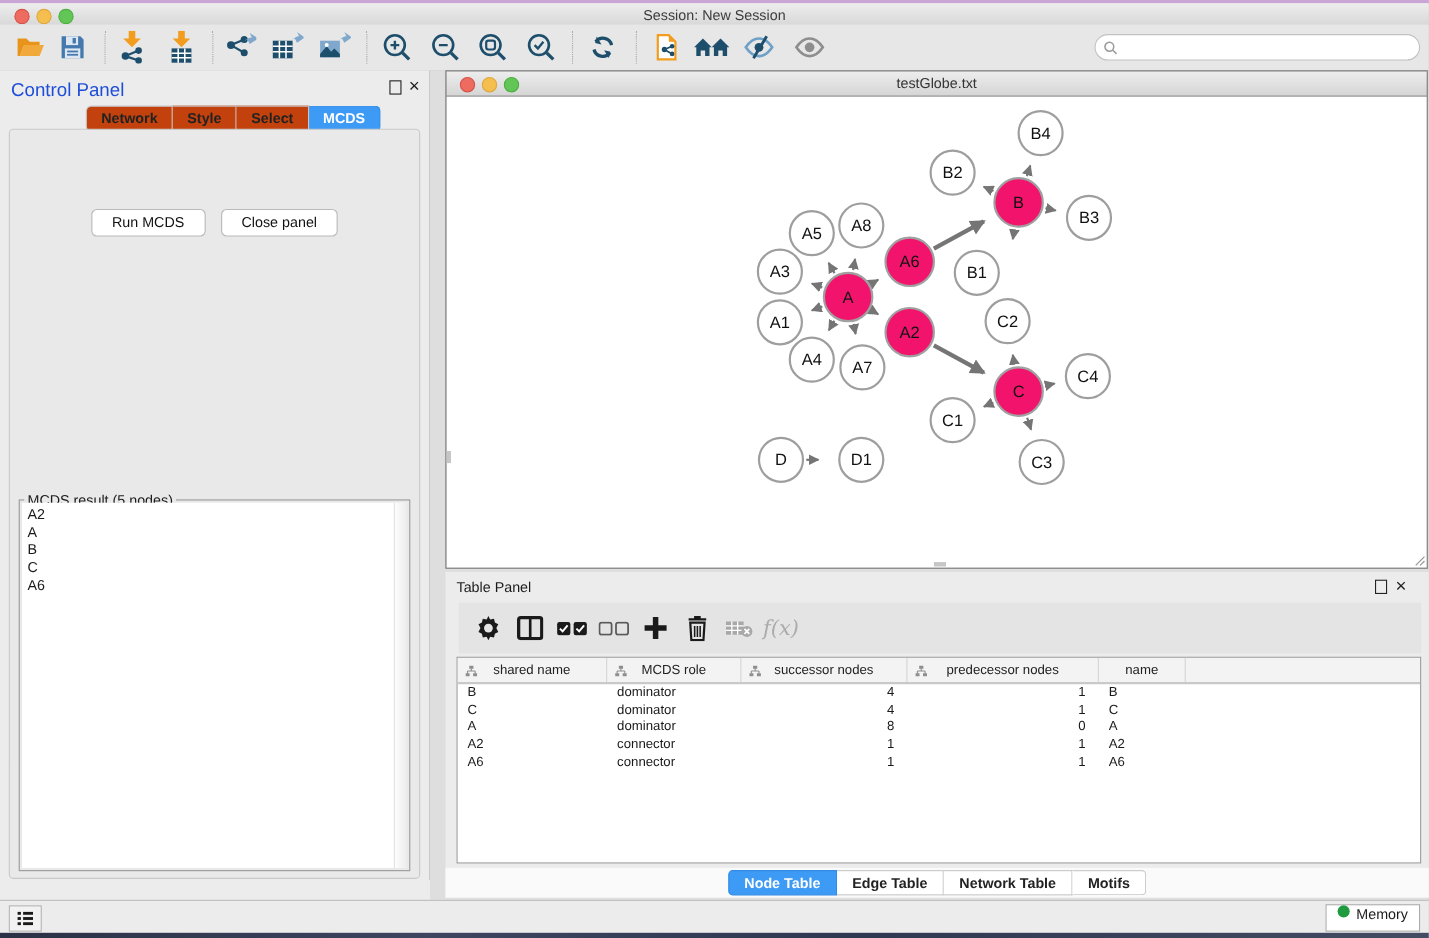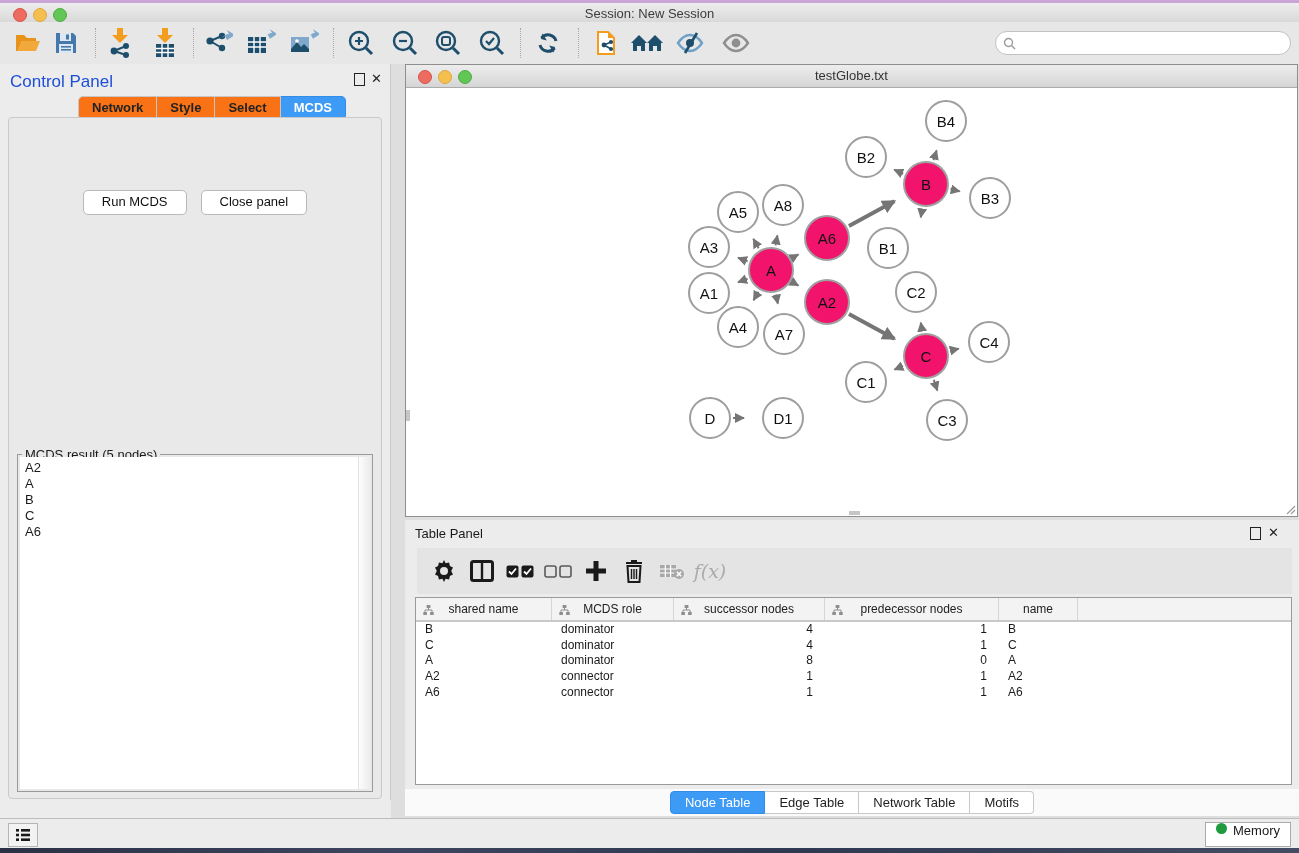--- a/index.html
+++ b/index.html
@@ -26,21 +26,21 @@
   
   .main{position:absolute;left:0;top:64px;width:1299px;height:754px;}
   .control-panel{position:absolute;left:0;top:0;width:390px;height:736px;background:#ECECEC;
                  border-right:1px solid #C9C9C9;}
   .cp-title{position:absolute;left:10px;top:8px;font-size:17px;color:#1d4ed8;}
   .win-ctrl{position:absolute;top:9px;font-size:11px;color:#222;line-height:11px;}
   .wc-sq{width:9px;height:11px;border:1.5px solid #222;display:inline-block;}
   .right-area{position:absolute;left:391px;top:0;width:908px;height:754px;background:#DEDEDE;}
   
   .ctabs{position:absolute;left:78px;top:32px;display:flex;}
-  .ctab{height:22px;line-height:22px;padding:0 13px;background:#f97316;border:1px solid #C6C6C6;
+  .ctab{height:22px;line-height:22px;padding:0 13px;background:#c2410c;border:1px solid #C6C6C6;
         border-left:none;font-size:13px;font-weight:bold;color:#222;}
   .ctab:first-child{border-left:1px solid #C6C6C6;border-radius:5px 0 0 5px;}
   .ctab:last-child{border-radius:0 5px 5px 0;}
   .ctab.sel{background:#3D9AF5;border-color:#318CE8;color:#fff;}
   .cp-inner{position:absolute;left:8px;top:53px;width:372px;height:680px;background:#E9E9E9;
             border:1px solid #C9C9C9;border-radius:4px;}
   .opt-label{position:absolute;left:0;right:0;top:15px;text-align:center;font-size:13px;color:#111;}
   .combo{position:absolute;left:34px;top:38px;width:313px;height:25px;background:#fff;
          border:1px solid #B9B9B9;border-radius:5px;font-size:13px;line-height:25px;
          padding-left:10px;box-sizing:border-box;}
@@ -84,21 +84,21 @@
              border:1px solid #9A9A9A;box-sizing:border-box;overflow:hidden;}
   .thead{display:flex;height:22px;background:#F3F3F3;border-bottom:2px solid #C9C9C9;}
   .th{position:relative;border-right:1px solid #D5D5D5;font-size:12px;color:#222;
       display:flex;align-items:center;justify-content:center;box-sizing:border-box;}
   .th .tico{position:absolute;left:7px;top:6px;}
   .trow{display:flex;height:15.7px;font-size:12px;}
   .td{box-sizing:border-box;overflow:hidden;white-space:nowrap;line-height:15.7px;}
   .bottabs{position:absolute;left:0;right:0;top:269px;height:27px;background:#FAFAFA;
            display:flex;justify-content:center;align-items:flex-start;}
   .btab{height:21px;line-height:21px;padding:0 14px;background:#fff;border:1px solid #C8C8C8;
-        border-left:none;font-size:13px;font-weight:normal;color:#222;margin-top:2px;}
+        border-left:none;font-size:13px;font-weight:bold;color:#222;margin-top:2px;}
   .btab:first-child{border-left:1px solid #C8C8C8;border-radius:4px 0 0 4px;}
   .btab:last-child{border-radius:0 4px 4px 0;}
   .btab.sel{background:#3D9AF5;border-color:#318CE8;color:#fff;}
   
   .statusbar{position:absolute;left:0;top:818px;width:1299px;height:30px;background:#ECECEC;
              border-top:1px solid #BDBDBD;}
   .listbtn{position:absolute;left:8px;top:4px;width:28px;height:22px;background:#F2F2F2;
            border:1px solid #B5B5B5;display:flex;align-items:center;justify-content:center;}
   .membtn{position:absolute;right:8px;top:3px;width:84px;height:23px;background:#fff;
           border:1px solid #ABABAB;display:flex;justify-content:center;gap:6px;

